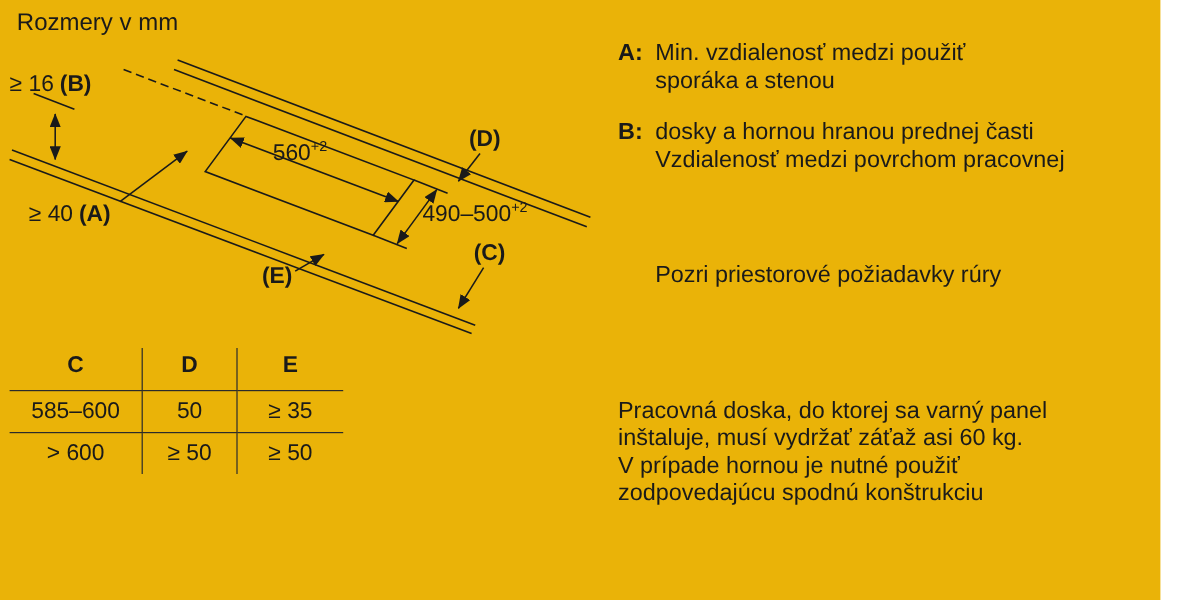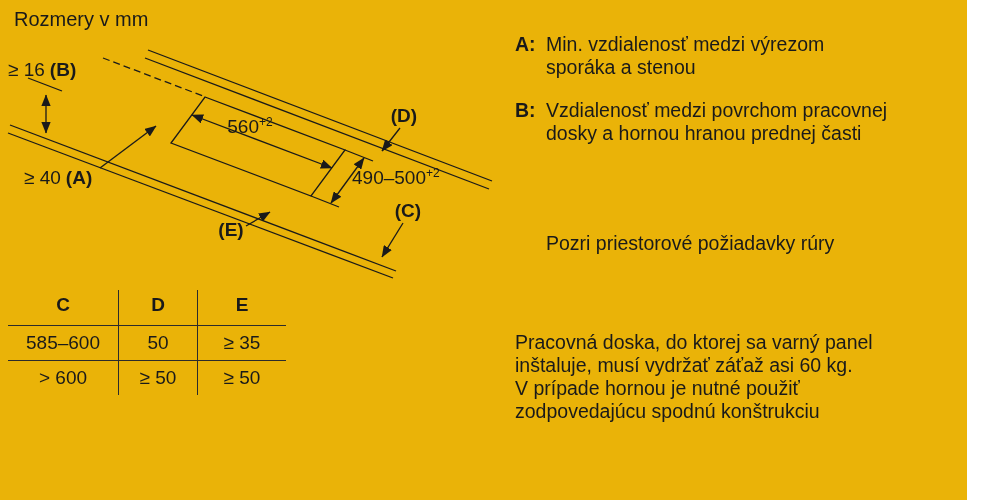--- a/index.html
+++ b/index.html
@@ -21,21 +21,21 @@
   .dim-table .col-c{width:110px;text-align:center;border-right:1.5px solid #2b2b2b;}
   .dim-table .col-d{width:78px;text-align:center;border-right:1.5px solid #2b2b2b;}
   .dim-table .col-e{width:88px;text-align:center;}
 
   
   .notes{position:absolute;left:515px;top:0;width:482px;height:500px;font-size:19.5px;line-height:23px;}
   .note{position:absolute;display:flex;}
   .note .lbl{font-weight:bold;width:31px;flex:none;}
   .note-a{top:33px;}
   .note-b{top:99px;}
-  .note-see{top:232px;left:31px;}
+  .note-see{top:218px;left:31px;}
   .note-worktop{top:291px;margin-top:40px;}
   .note .body div{white-space:nowrap;}
 </style>
 </head>
 <body>
 
 <div class="page">
 
   <div class="title">Rozmery v mm</div>
 
@@ -109,30 +109,30 @@
         <td class="col-e">≥ 50</td>
       </tr>
     </tbody>
   </table>
 
   <div class="notes">
 
     <div class="note note-a">
       <span class="lbl">A:</span>
       <span class="body">
-        <div>Min. vzdialenosť medzi výrezom</div>
+        <div>Min. vzdialenosť medzi použiť</div>
         <div>sporáka a stenou</div>
       </span>
     </div>
 
     <div class="note note-b">
       <span class="lbl">B:</span>
       <span class="body">
+        <div>dosky a hornou hranou prednej časti</div>
         <div>Vzdialenosť medzi povrchom pracovnej</div>
-        <div>dosky a hornou hranou prednej časti</div>
       </span>
     </div>
 
     <div class="note note-see">Pozri priestorové požiadavky rúry</div>
 
     <div class="note note-worktop">
       <span class="body">
         <div>Pracovná doska, do ktorej sa varný panel</div>
         <div>inštaluje, musí vydržať záťaž asi 60 kg.</div>
         <div>V prípade hornou je nutné použiť</div>

